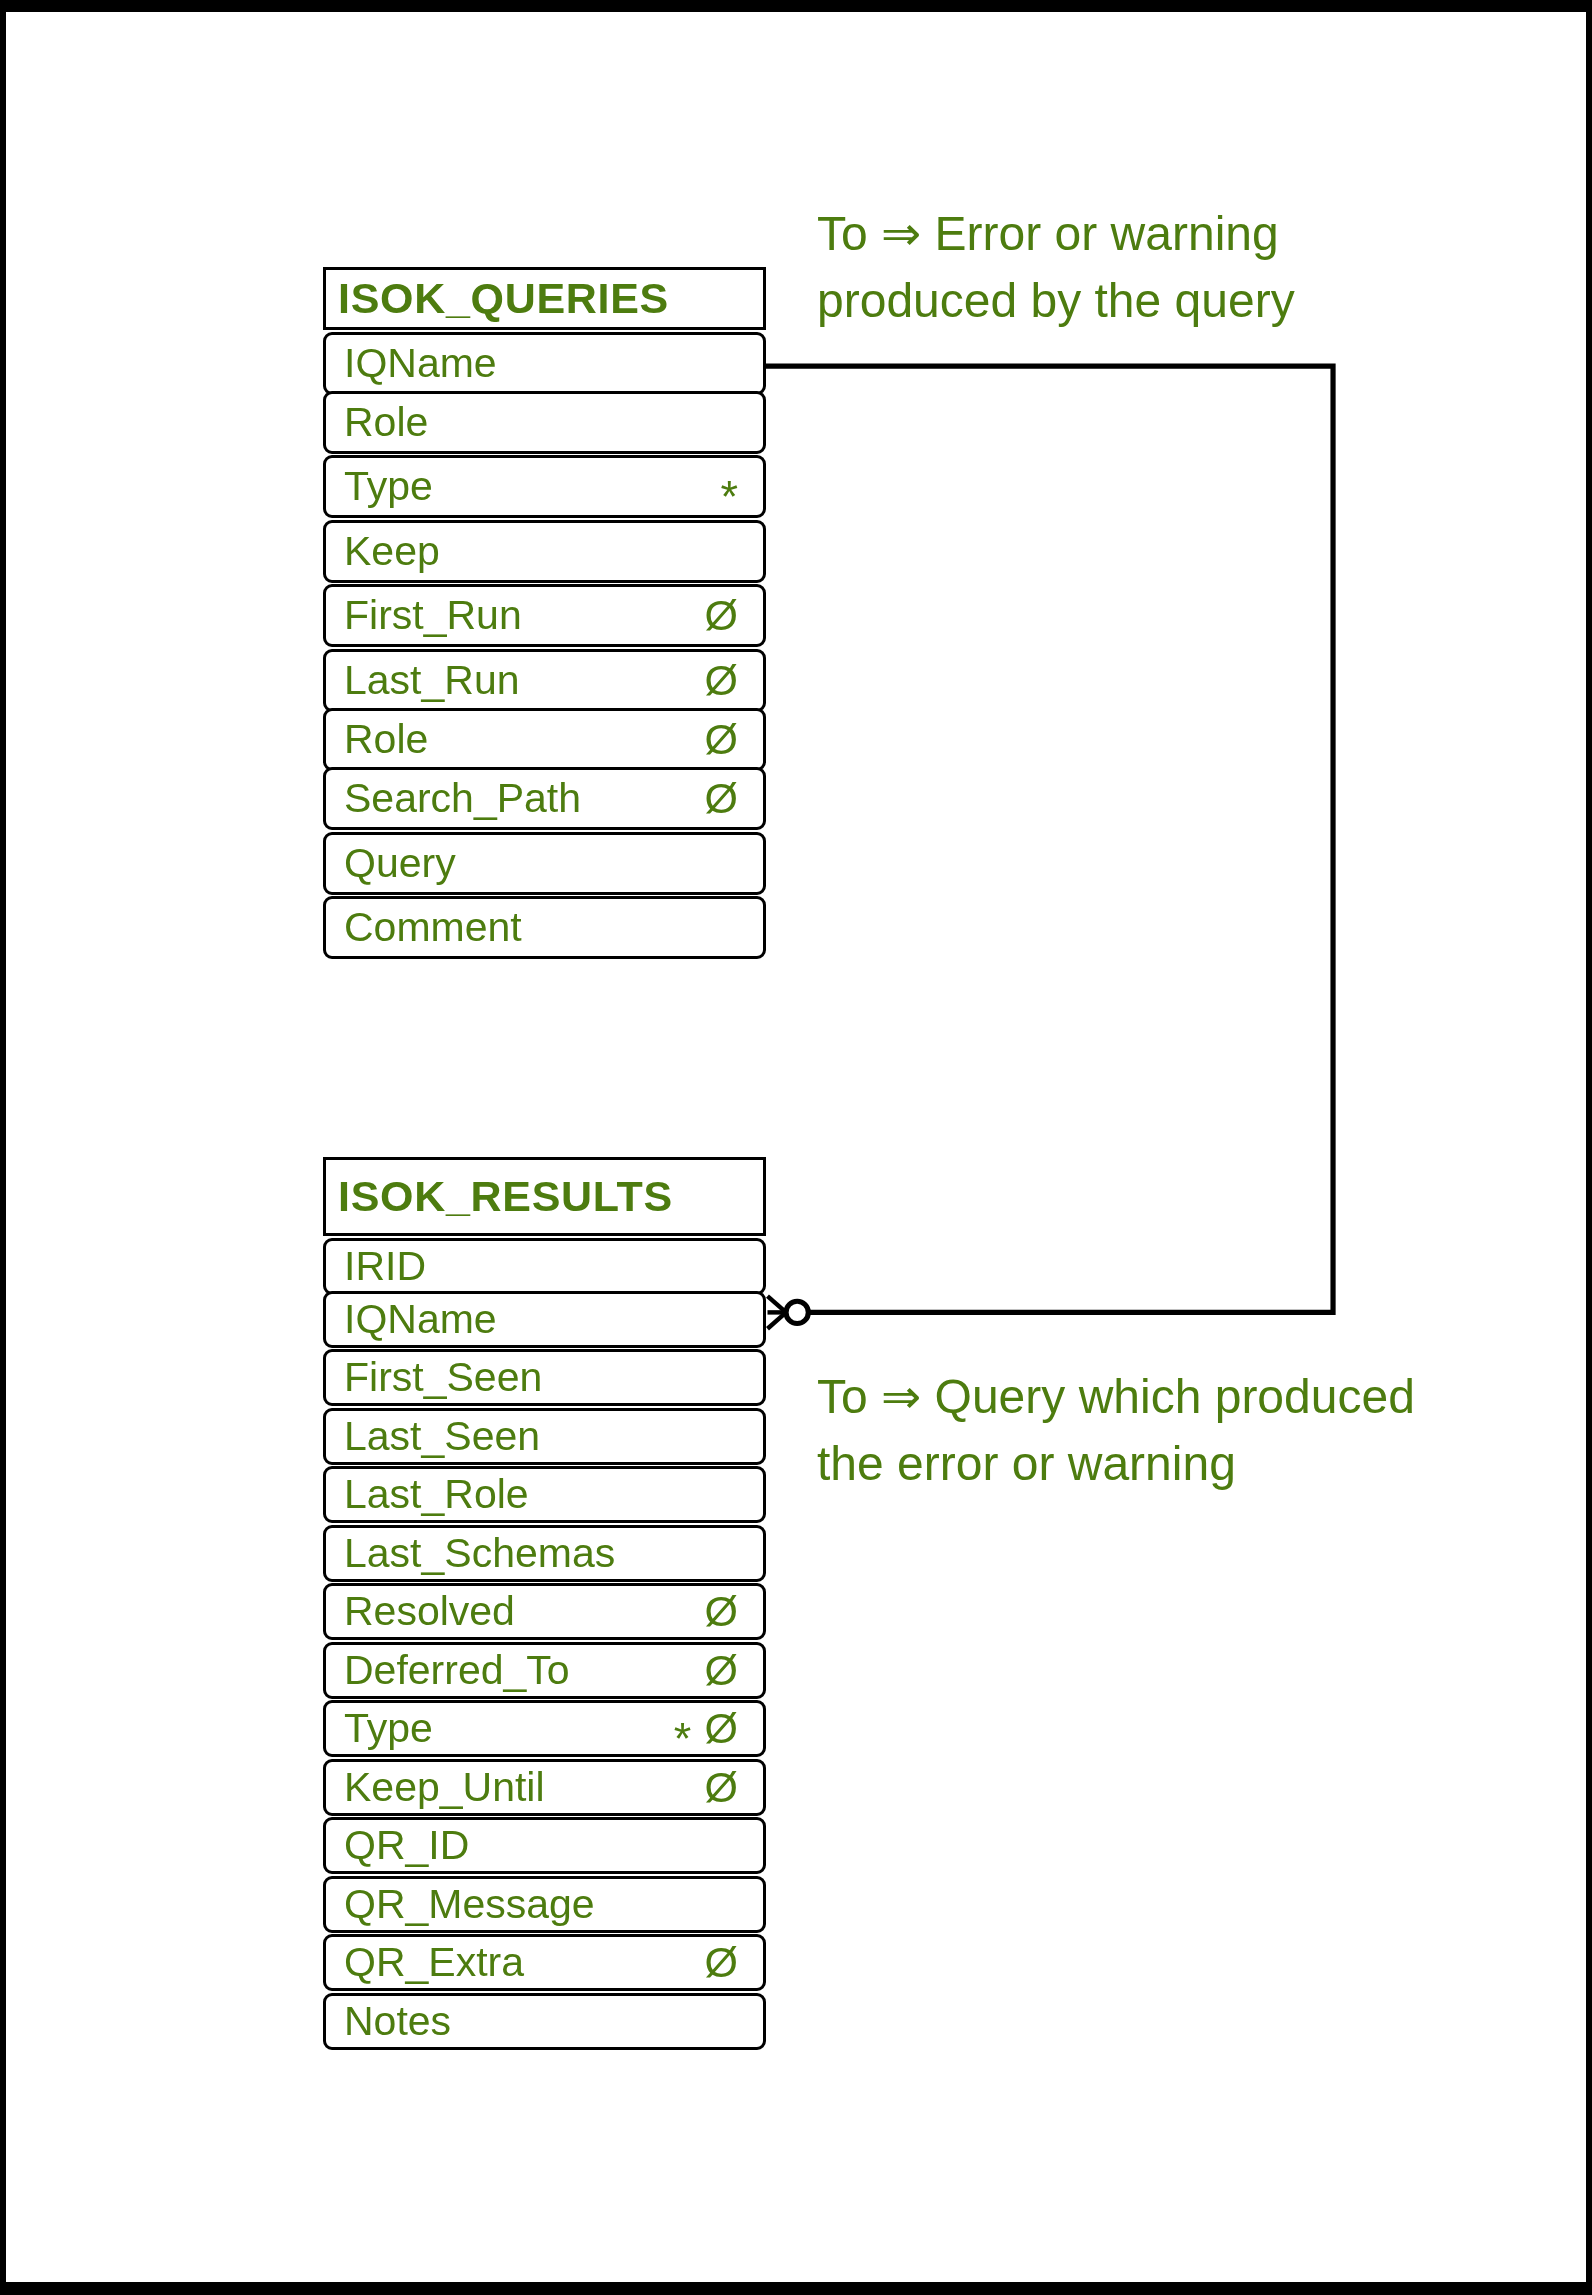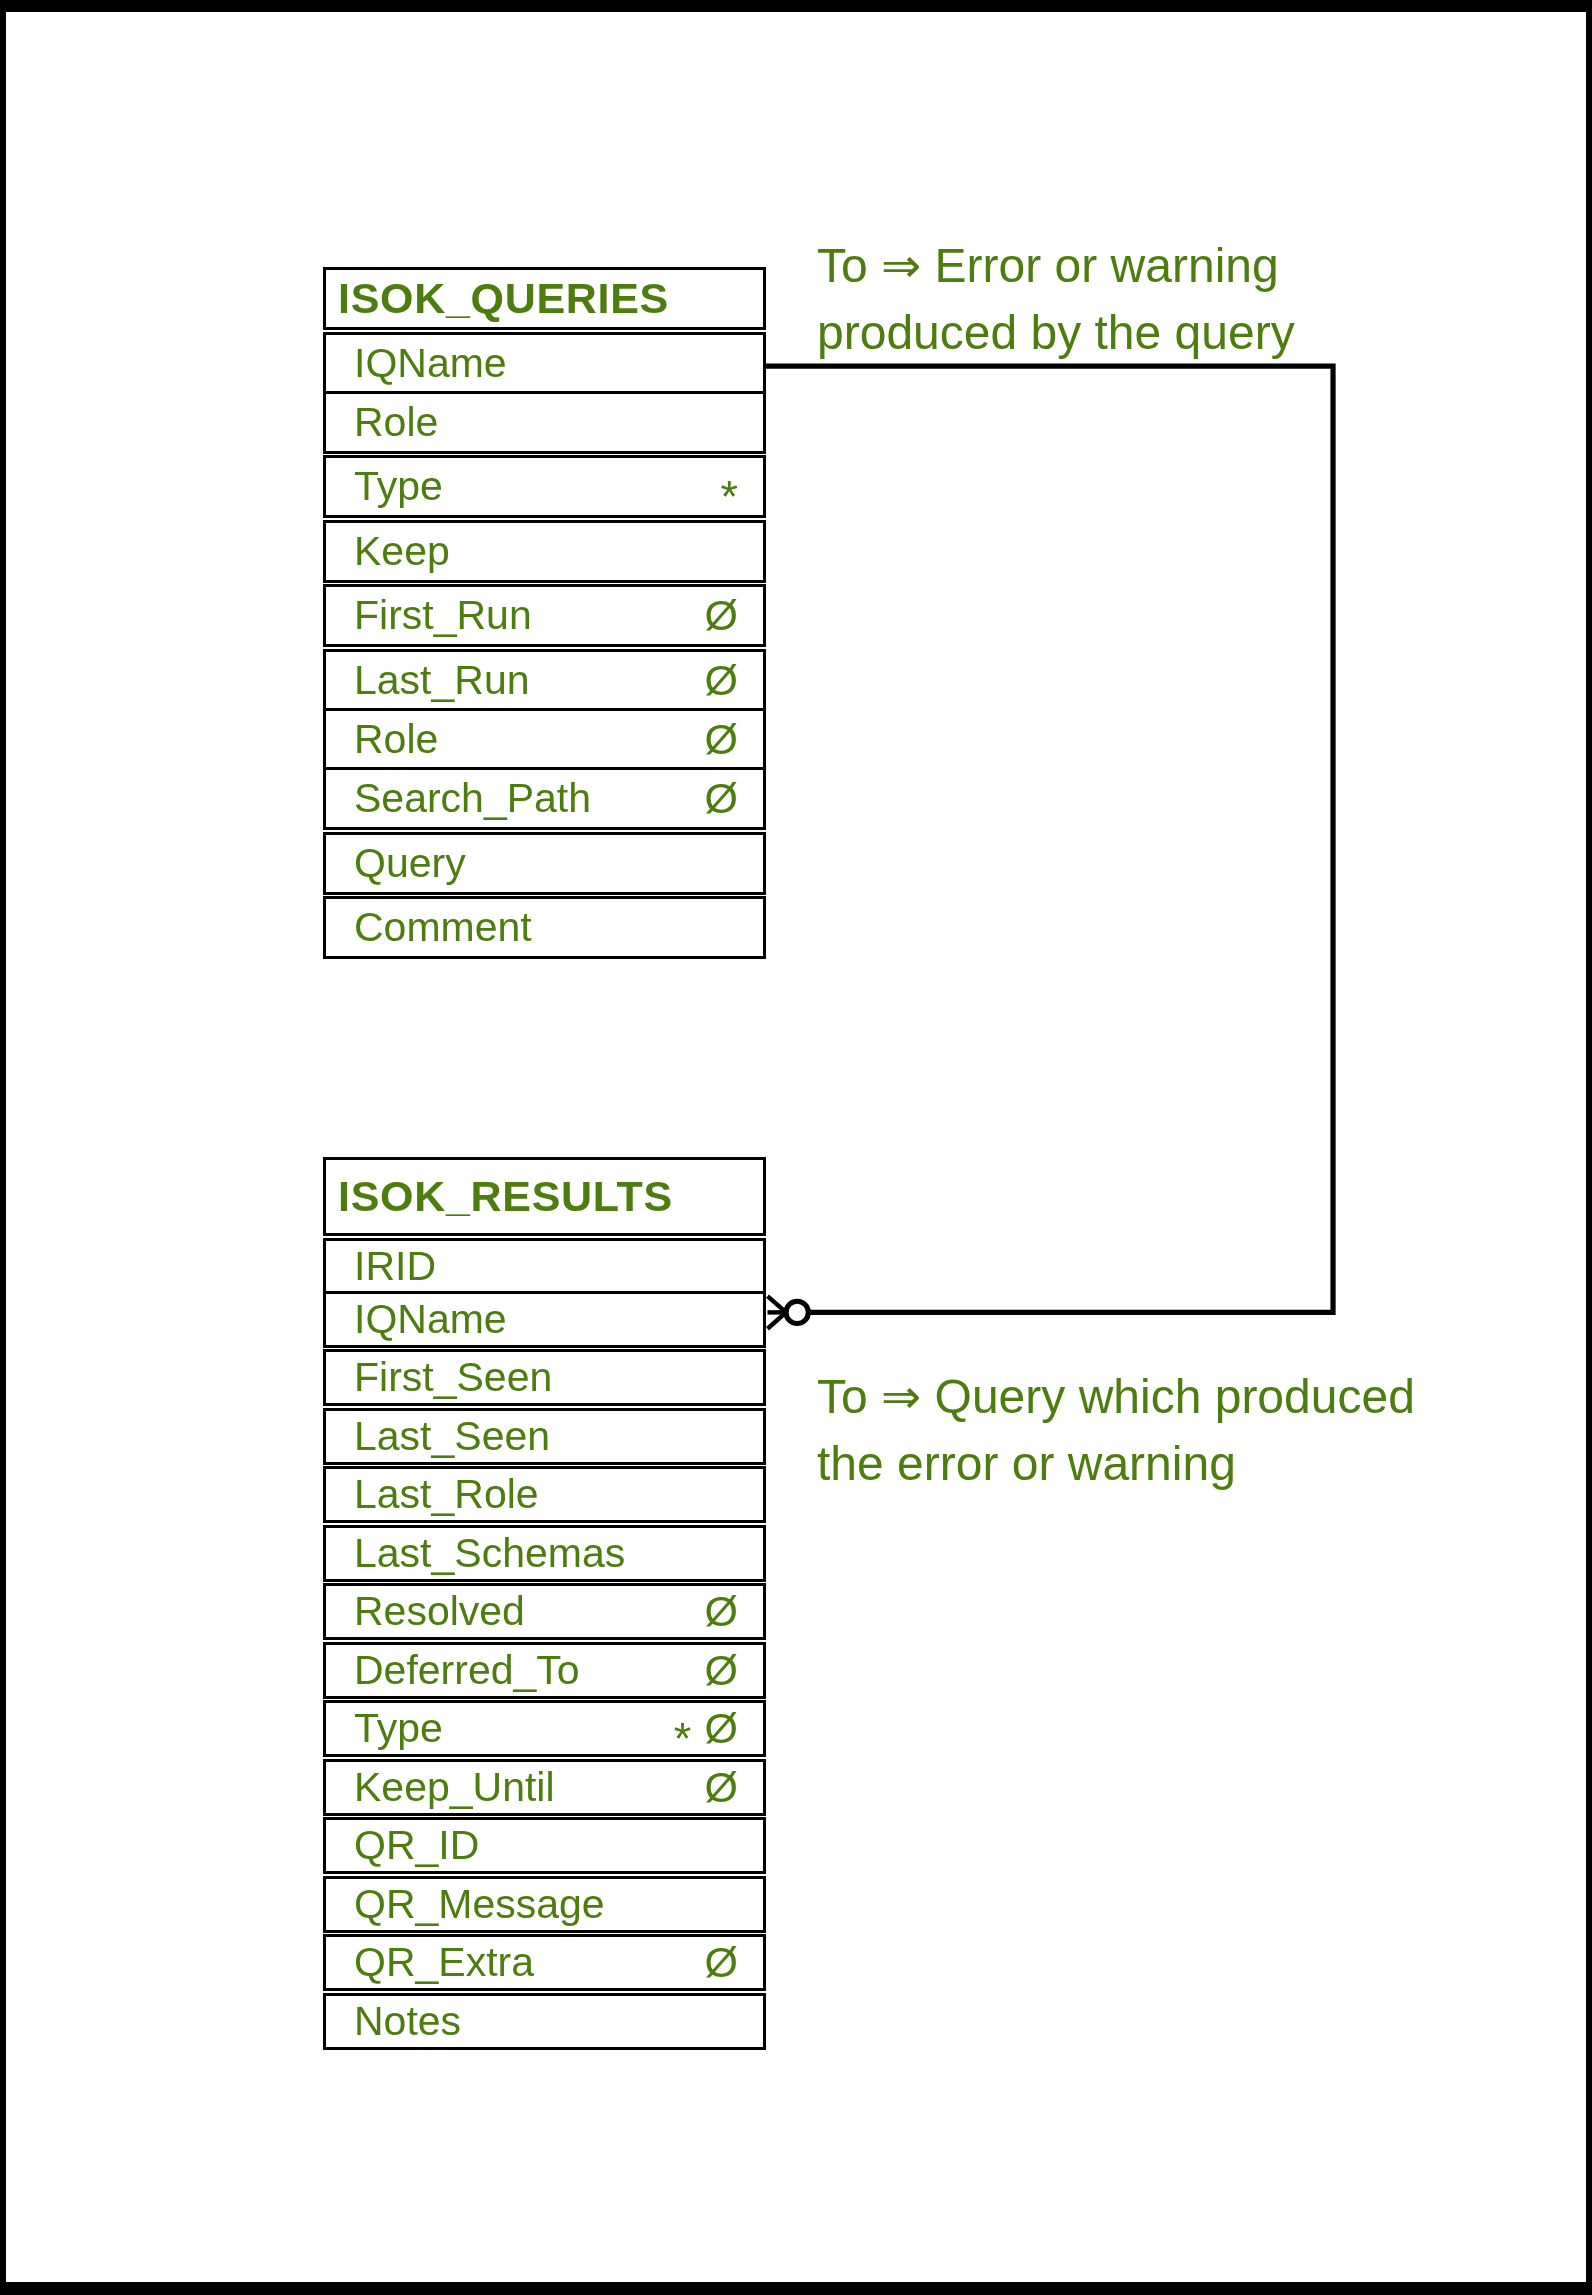--- a/index.html
+++ b/index.html
@@ -25,21 +25,22 @@
   }
   .hdr{
     height:63px;
     font-weight:bold;
     font-size:43px;
     padding-left:12px;
     letter-spacing:0.7px;
   }
   .row{
     font-size:41px;
-    padding:0 25px 0 28px;
+    padding:0 25px 0 18px;
+    border-radius:9px;
   }
   .t1 .row{height:63px;}
   .t2 .hdr{height:79px;}
   .t2 .row{height:57px;}
   .lbl{flex:1 1 auto;white-space:nowrap;}
   .mks{display:flex;align-items:center;gap:13.4px;flex:0 0 auto;}
   .mk-null{font-size:43px;line-height:1;}
   .mk-star{font-size:45px;line-height:1;transform:translateY(22%);}
   .m-d{margin-top:1.5px;}   
   .m-s{margin-top:-3.7px;}  
@@ -174,21 +175,21 @@
       <span class="lbl">QR_Extra</span>
       <span class="mks">
           <span class="mk-null">Ø</span>
         </span>
     </div>
     <div class="box row m-d">
       <span class="lbl">Notes</span>
     </div>
   </div>
 
-  <div class="note" style="left:811px;top:220px;">
+  <div class="note" style="left:811px;top:188px;">
     <div>To ⇒ Error or warning</div>
     <div>produced by the query</div>
   </div>
   <div class="note" style="left:811px;top:1351px;">
     <div>To ⇒ Query which produced</div>
     <div>the error or warning</div>
   </div>
 
 </div>
 

